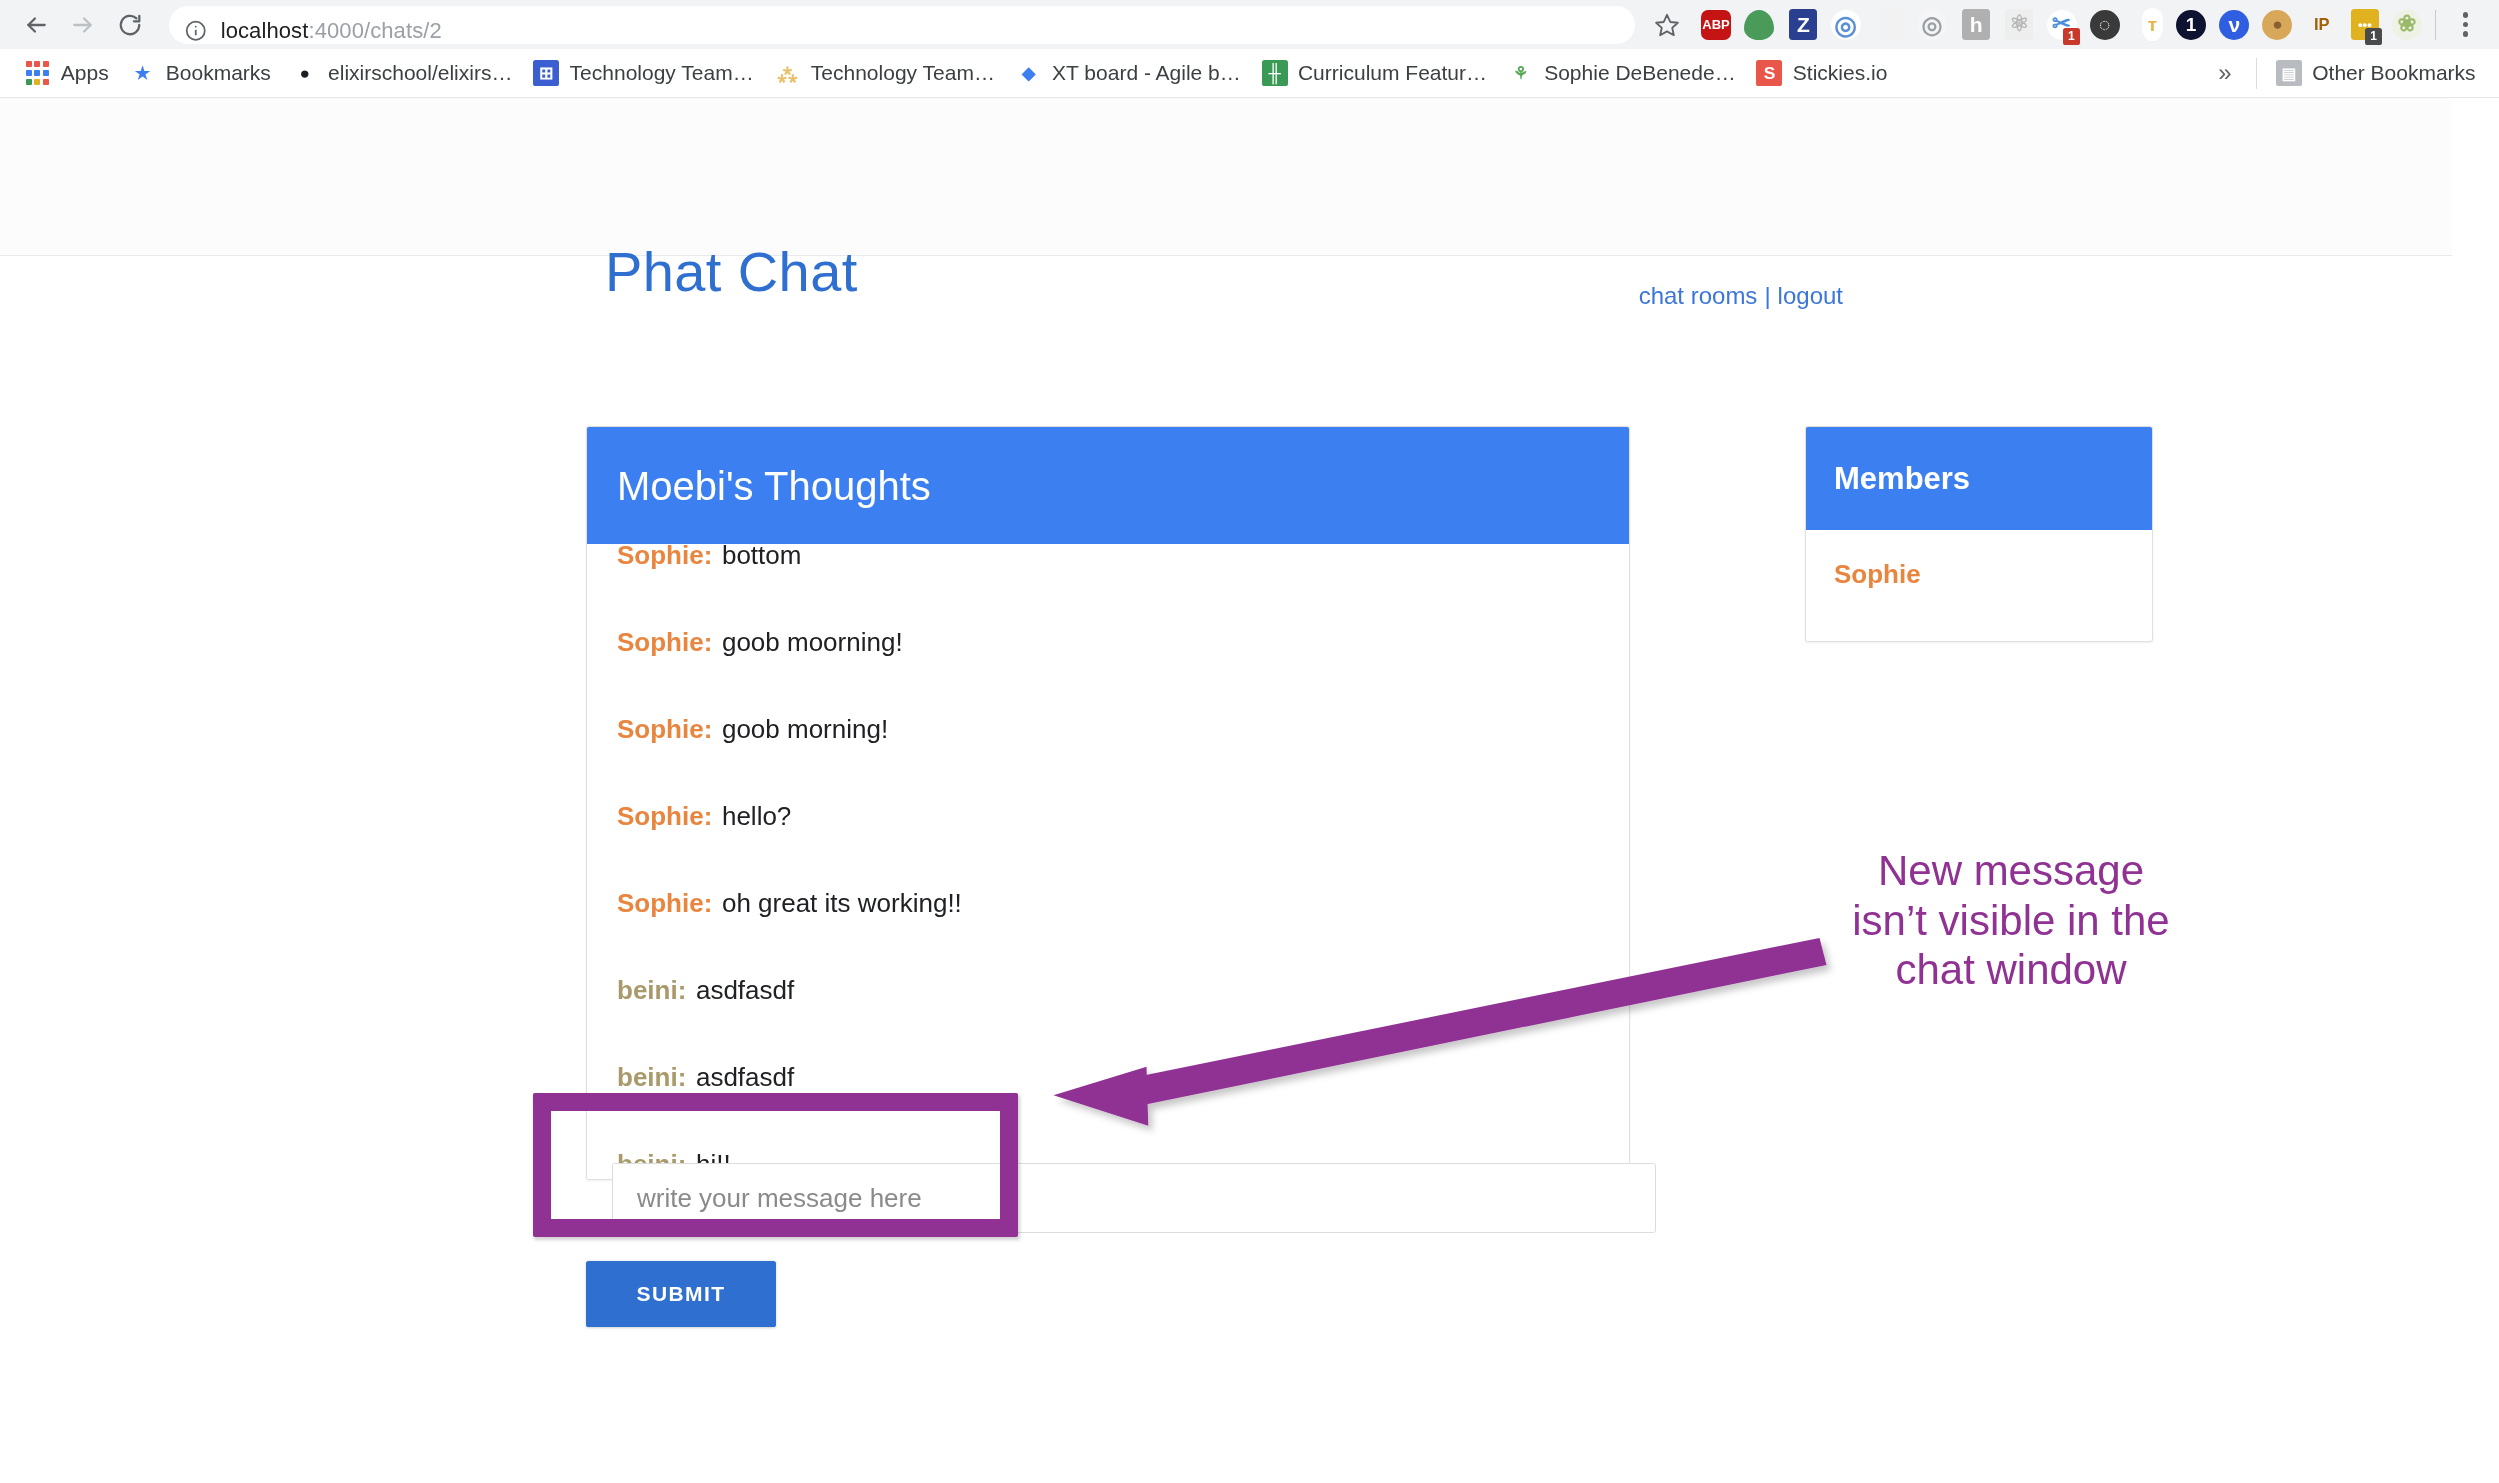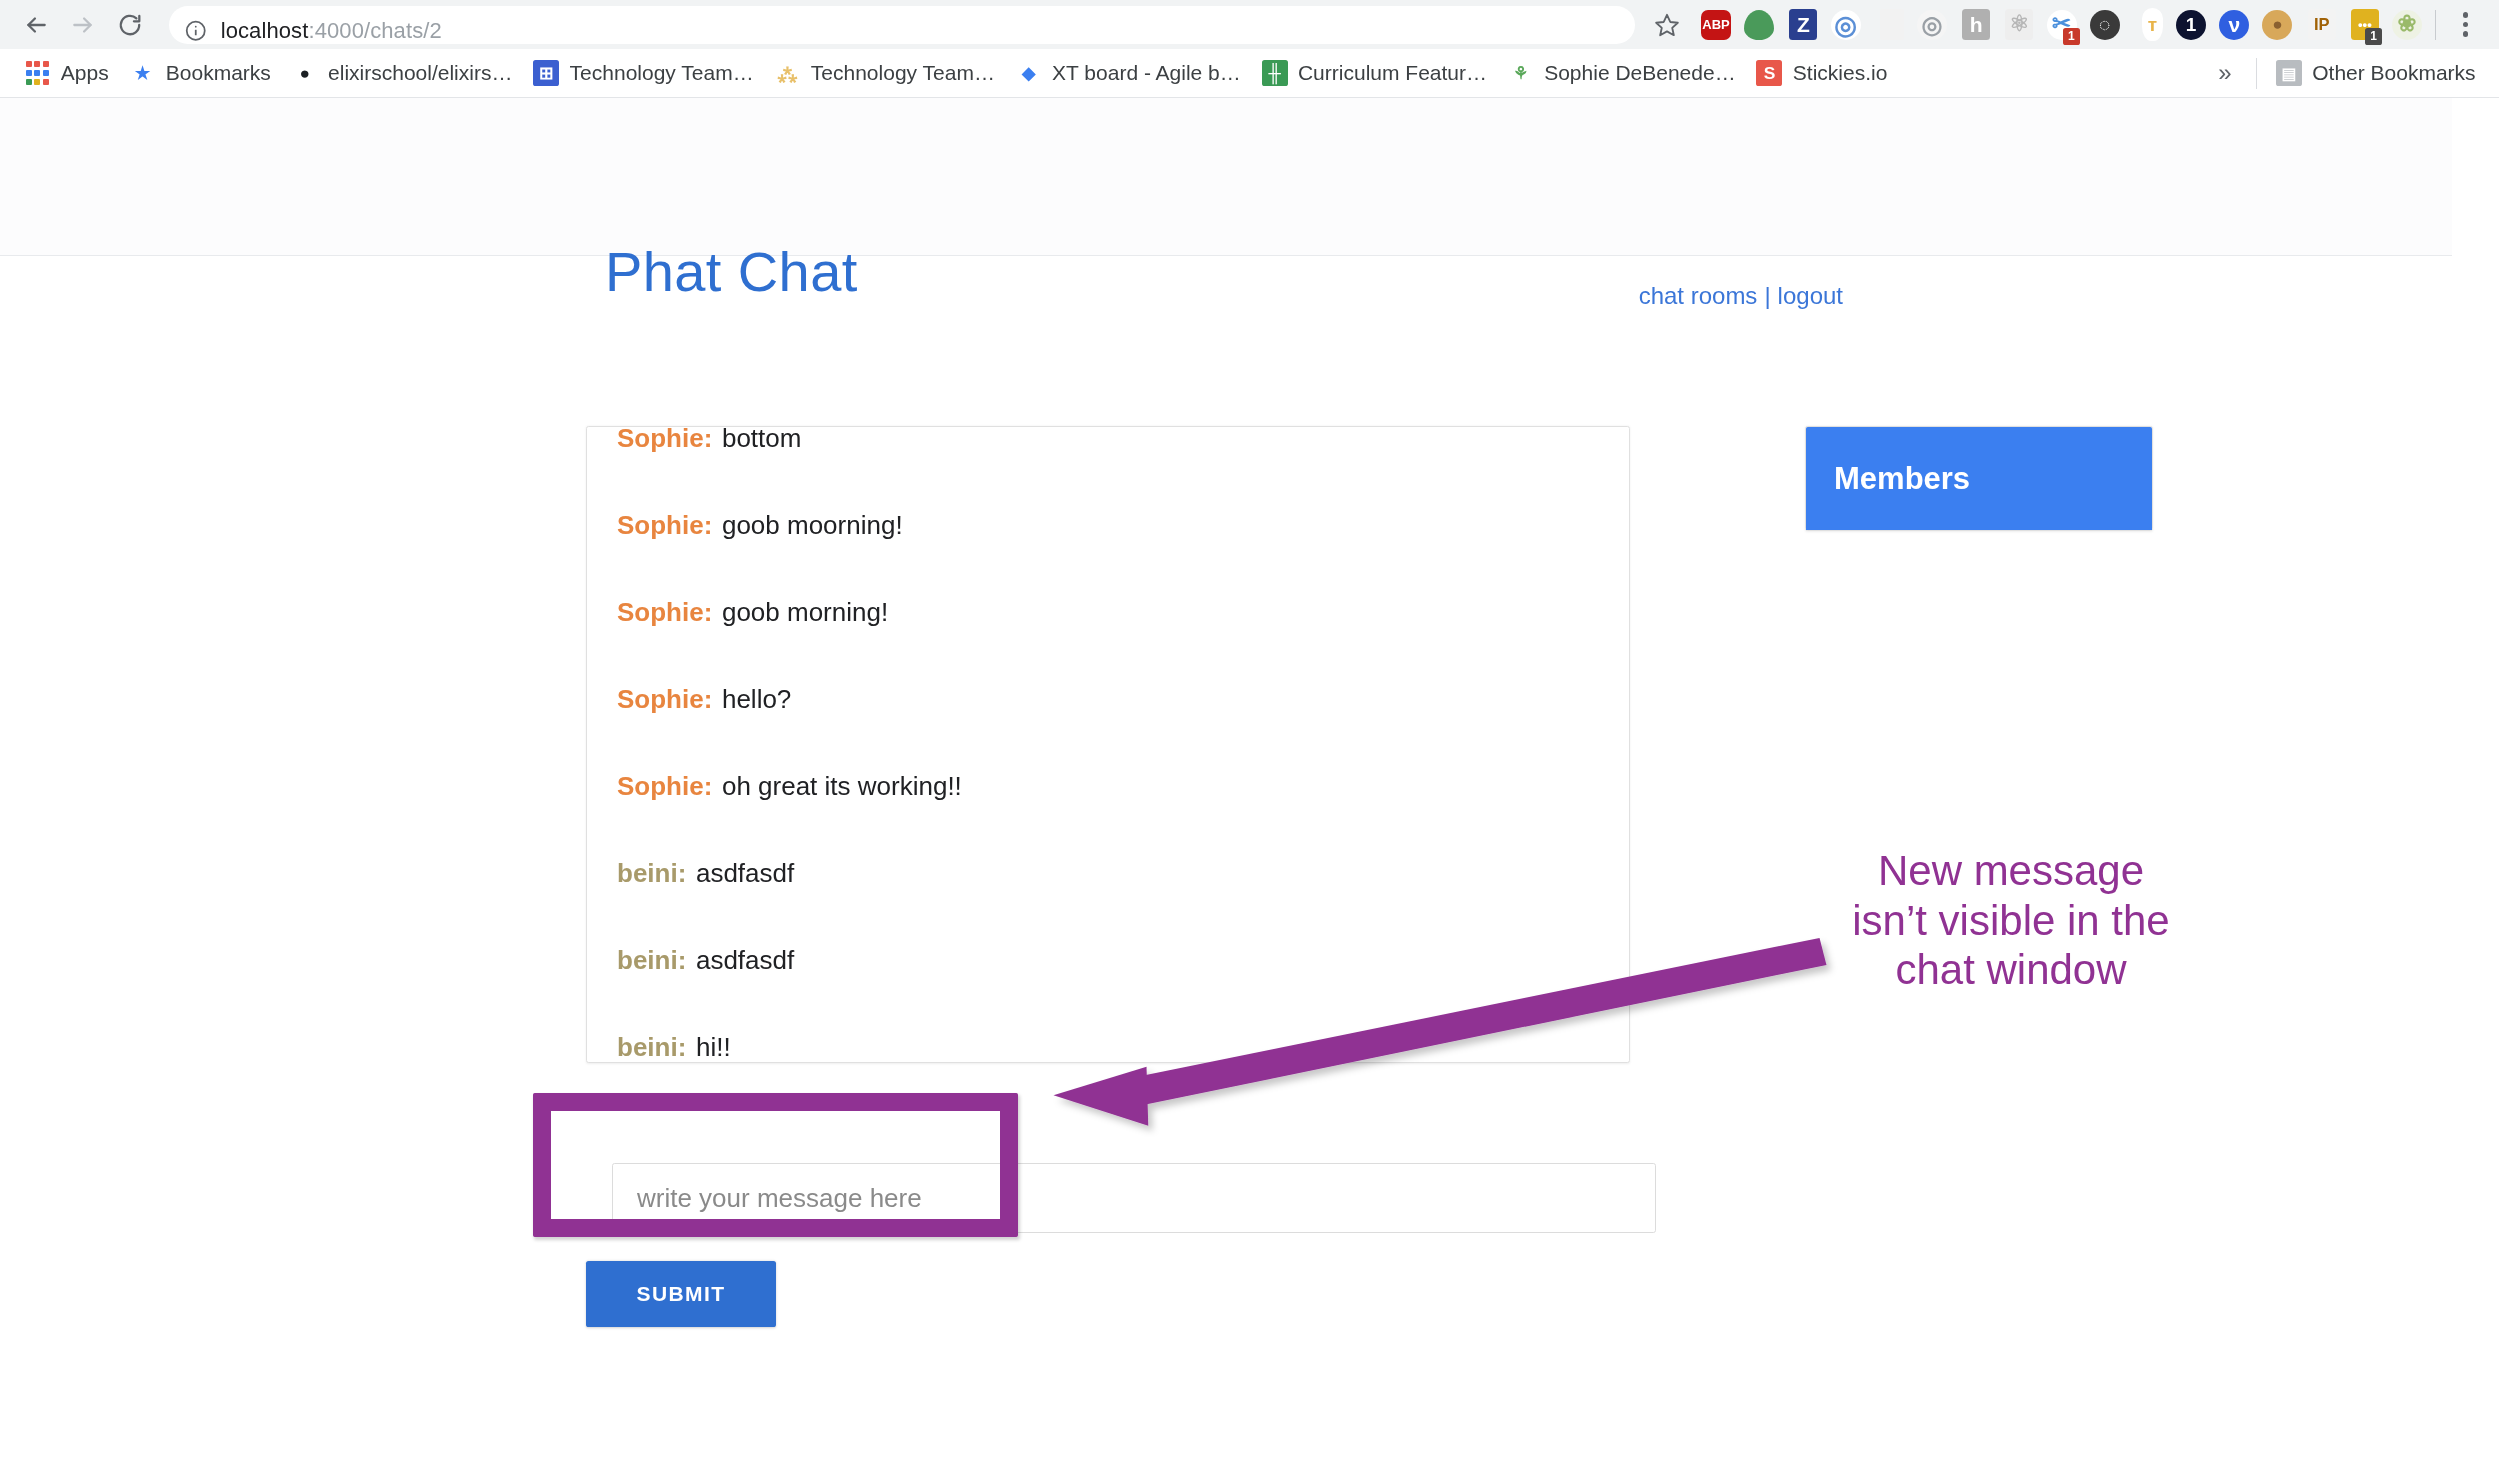--- a/index.html
+++ b/index.html
@@ -510,20 +510,23 @@
 <div id="page">
 
   <div id="site-header">
     <div id="brand">Phat Chat</div>
     <div id="header-nav">
       <a href="#">chat rooms</a><span class="sep">|</span><a href="#">logout</a>
     </div>
   </div>
 
   <div id="chat-panel">
+    <div id="chat-panel-head">
+      <span id="chat-title">Moebi's Thoughts</span>
+    </div>
     <div id="messages">
         <div class="msg">
           <span class="who sophie">Sophie:</span>
           <span>bottom</span>
         </div>
         <div class="msg">
           <span class="who sophie">Sophie:</span>
           <span>goob moorning!</span>
         </div>
         <div class="msg">
@@ -554,20 +557,23 @@
   </div>
 
   <input id="msg-input" type="text" placeholder="write your message here" style="">
 
   <button id="submit-btn">SUBMIT</button>
 
   <div id="members-panel">
     <div id="members-head">
       <span id="members-title">Members</span>
     </div>
+    <div id="members-body">
+        <div class="member-name">Sophie</div>
+      </div>
   </div>
 
   <div id="annotation-layer">
     <div id="annot-box"></div>
     <svg width="2500" height="1386" style="position:absolute;left:0;top:0;" viewBox="0 0 2874 1594">
       <defs>
         <filter id="arrowShadow" x="-20%" y="-20%" width="150%" height="150%">
           <feDropShadow dx="5" dy="6" stdDeviation="4" flood-color="#000000" flood-opacity="0.22"></feDropShadow>
         </filter>
       </defs>

